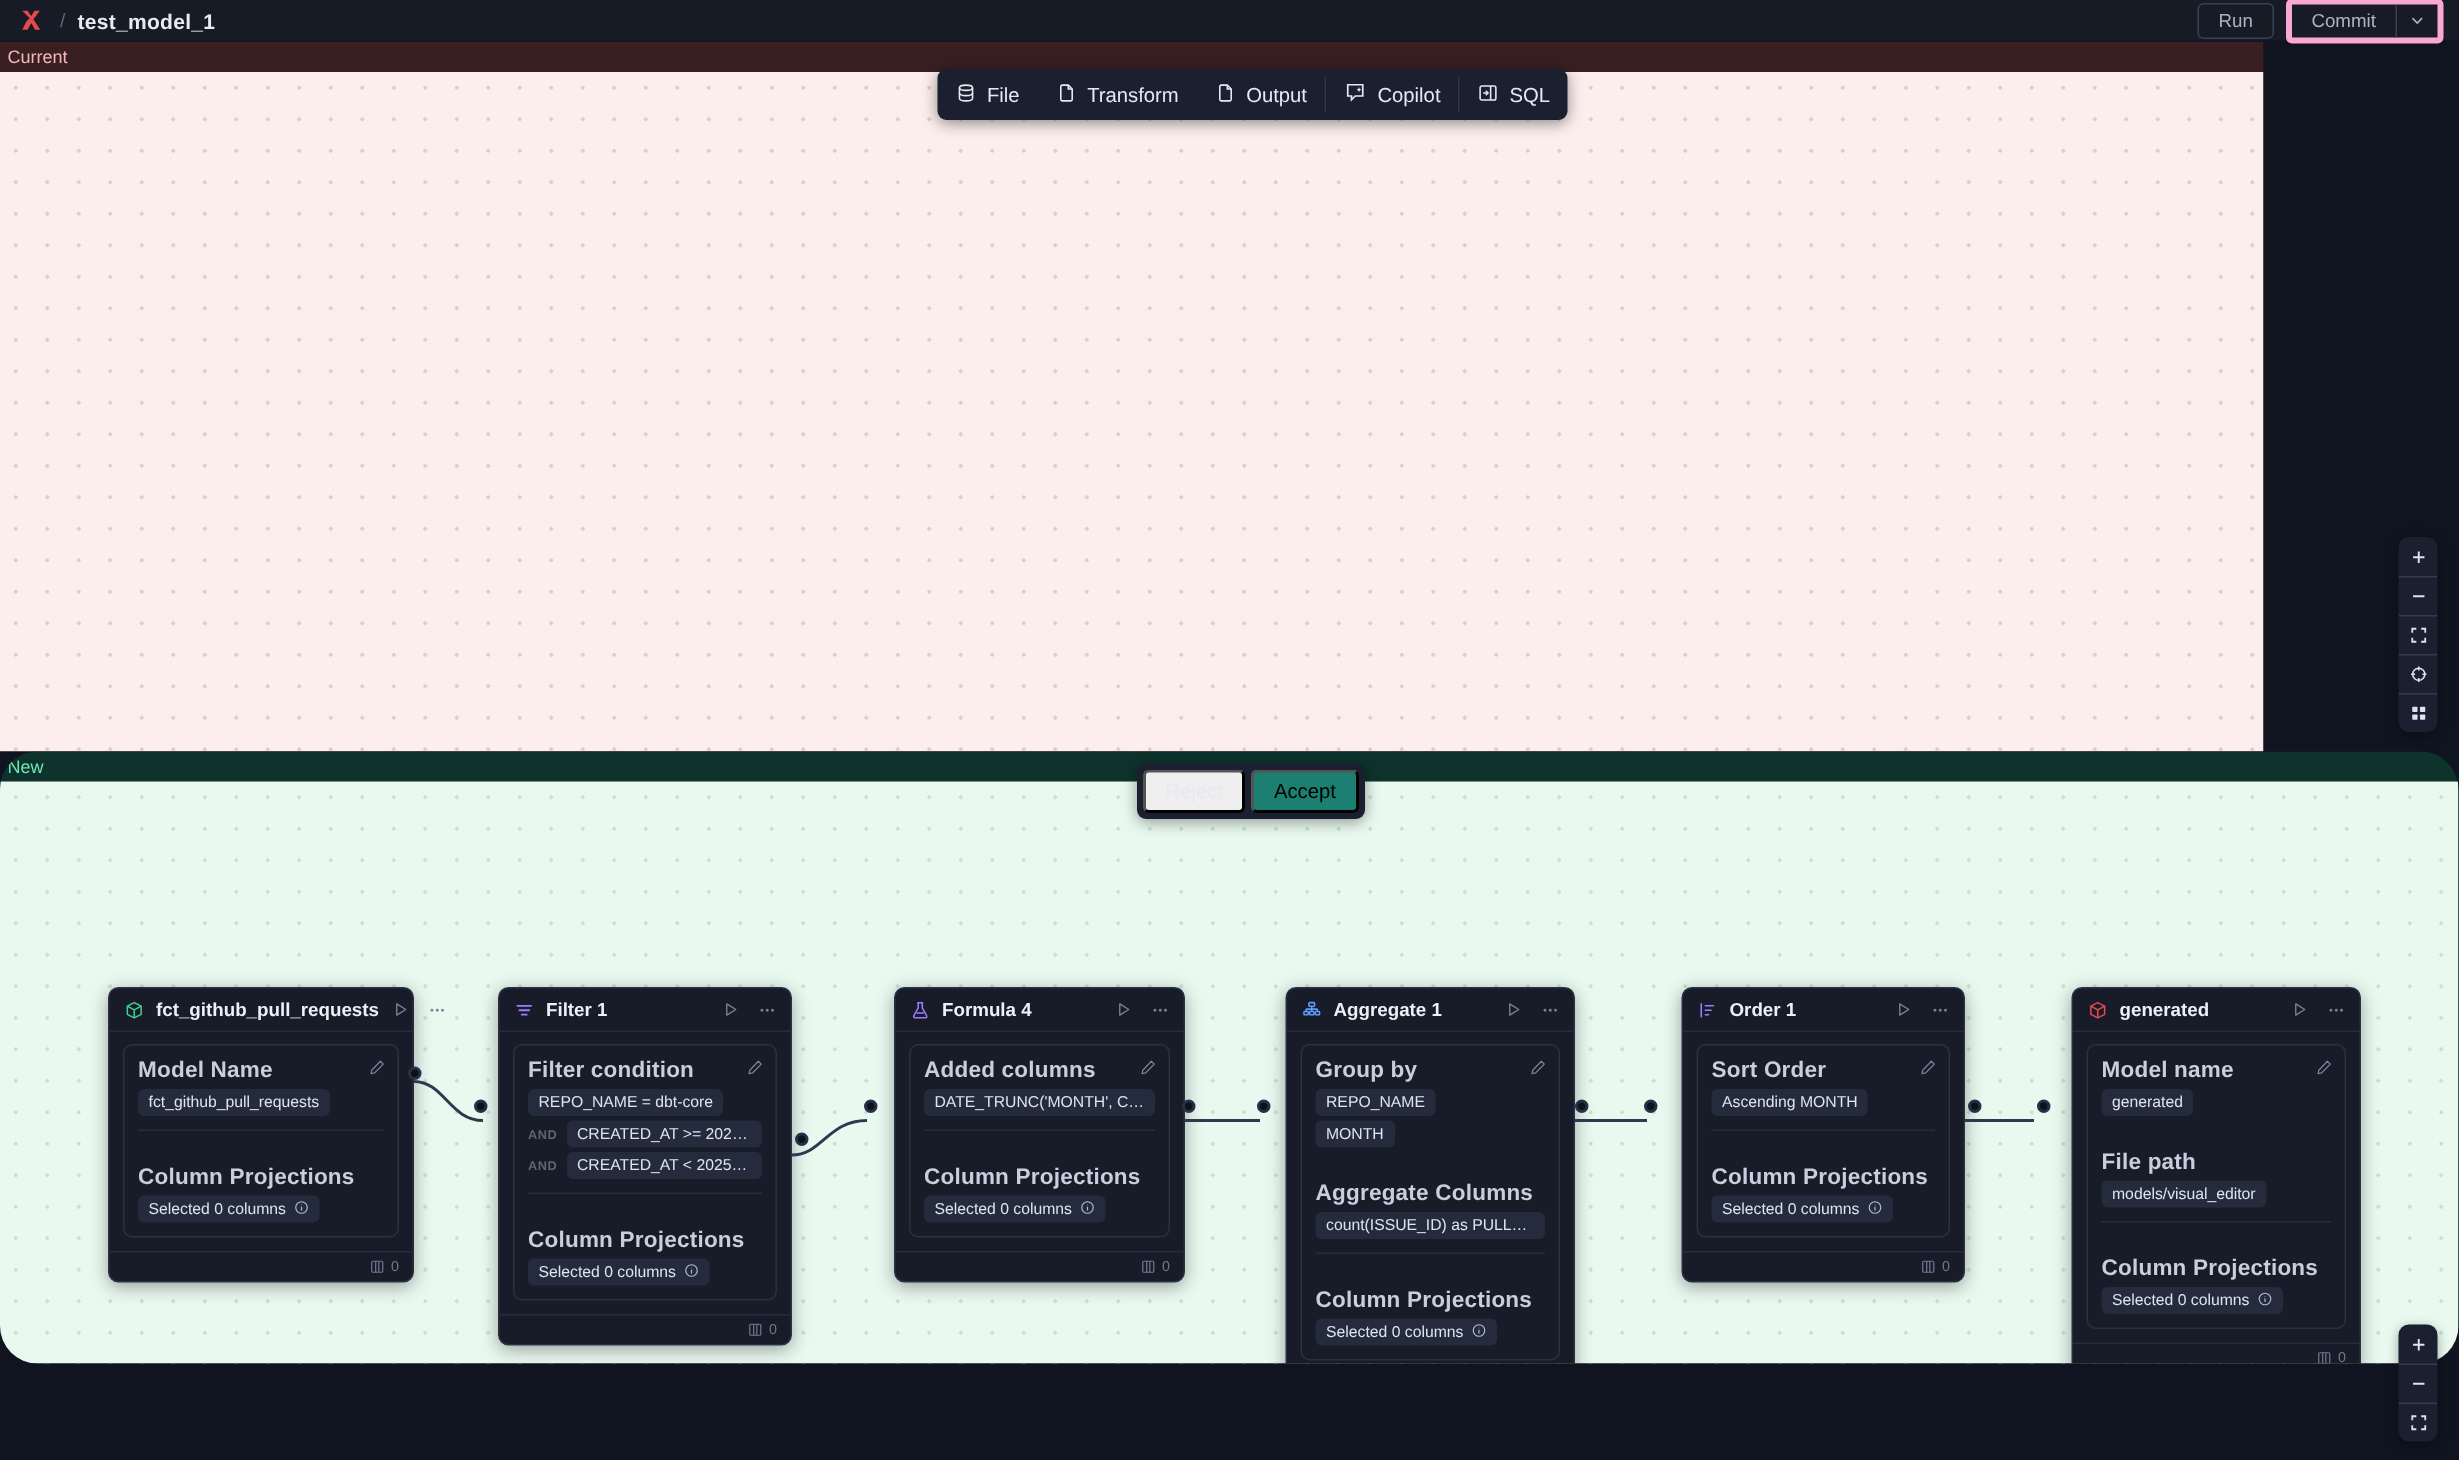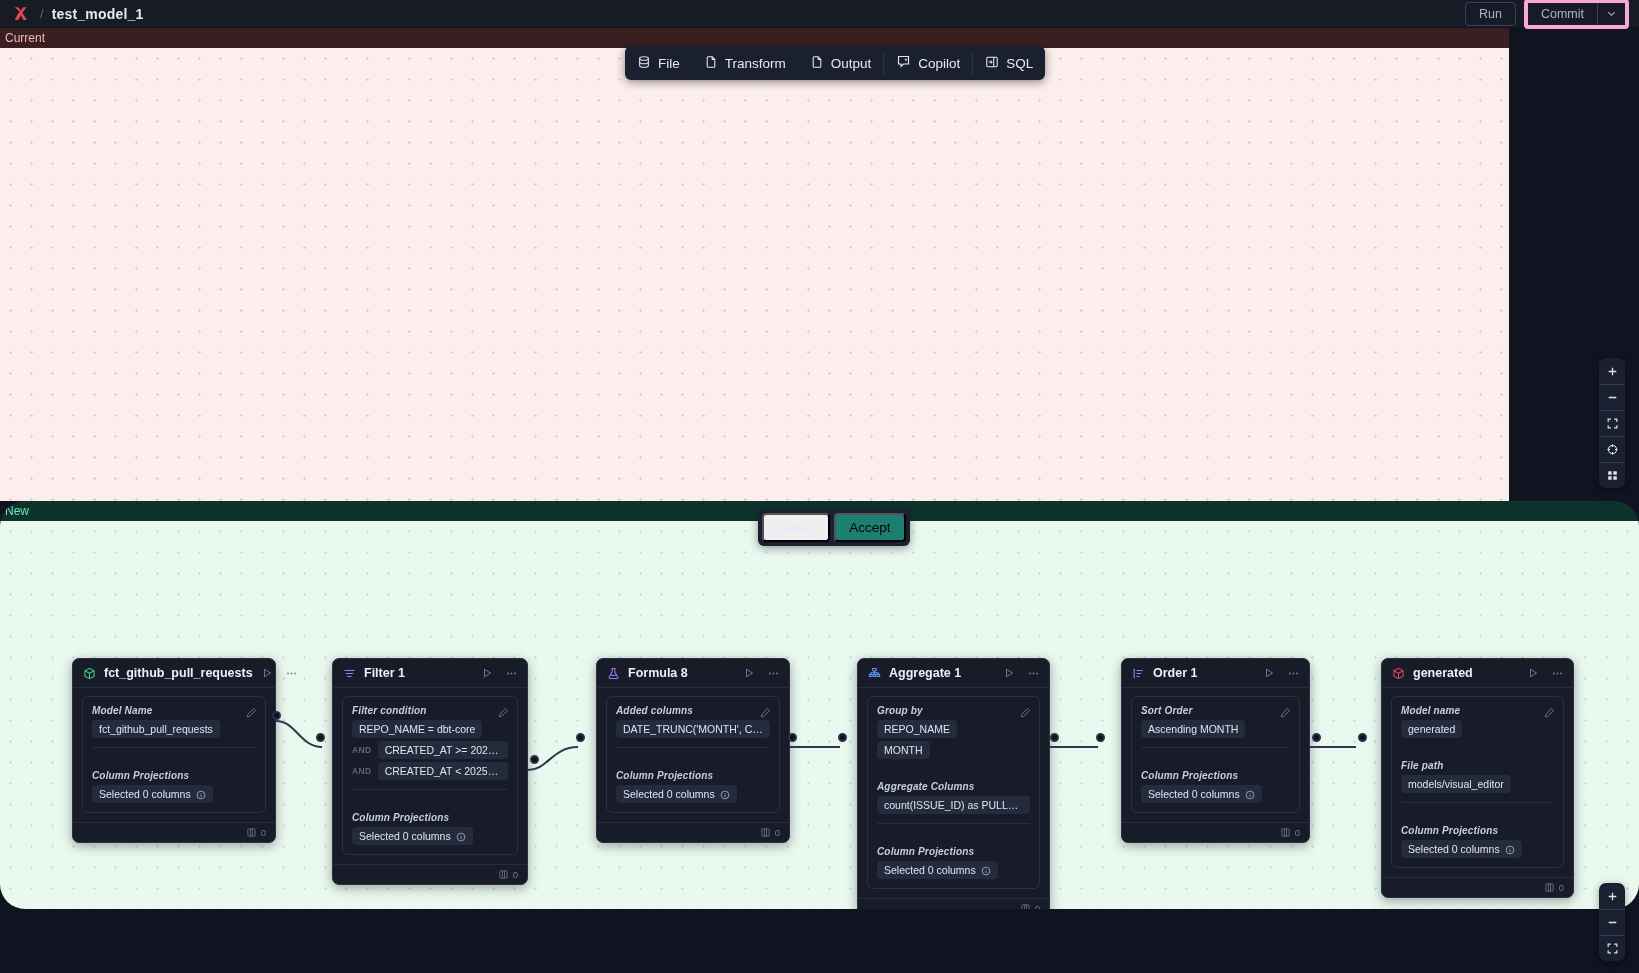--- a/index.html
+++ b/index.html
@@ -56,32 +56,32 @@
   .zstack-bottom{top:883px;left:1599px;}
 
   
   .node{position:absolute;background:#171c28;border:1px solid #2a3145;border-radius:7px;
     box-shadow:0 3px 12px rgba(0,0,0,.35);}
   .node-head{display:flex;align-items:center;gap:8px;padding:7px 9px 7px 10px;
     border-bottom:1px solid #262d40;}
   .node-title{color:#eceff6;font-size:12.5px;font-weight:bold;flex:1;white-space:nowrap;}
   .node-body{padding:8px 9px 9px 9px;}
   .panel{border:1px solid #2a3145;border-radius:6px;padding:8px 9px 9px 9px;position:relative;}
-  .fld-label{color:#c8cedd;font-size:10px;font-weight:bold;margin-bottom:4px;letter-spacing:.15px;font-style:italic;}
+  .fld-label{color:#c8cedd;font-size:15px;font-weight:bold;margin-bottom:4px;letter-spacing:.15px;}
   .fld-label.mt{margin-top:22px;}
   .pill{display:inline-block;background:#242b3c;color:#dfe4ef;font-size:10.5px;
     padding:3px 7px;border-radius:4px;max-width:100%;overflow:hidden;white-space:nowrap;
     text-overflow:ellipsis;vertical-align:middle;}
   .pill-row{display:flex;align-items:center;gap:6px;margin-top:3px;}
   .conj{color:#5d6578;font-size:8.5px;font-weight:bold;letter-spacing:.4px;}
   .divider{height:1px;background:#262d40;margin:9px 0 0 0;}
   .edit-ico{position:absolute;top:7px;right:8px;}
   .node-foot{border-top:1px solid #262d40;display:flex;align-items:center;justify-content:flex-end;
     gap:4px;padding:4px 9px;color:#6f7891;font-size:9.5px;}
-  .sel-pill{display:inline-flex;align-items:flex-end;gap:5px;background:#242b3c;color:#dfe4ef;
+  .sel-pill{display:inline-flex;align-items:flex-start;gap:5px;background:#242b3c;color:#dfe4ef;
     font-size:10.5px;padding:3px 7px;border-radius:4px;}
 
   
   .port{position:absolute;width:9px;height:9px;border-radius:50%;background:#0d1119;
     border:2px solid #283049;z-index:6;}
   svg.edges{position:absolute;inset:0;width:100%;height:100%;z-index:3;pointer-events:none;}
 </style>
 </head>
 <body>
 
@@ -255,21 +255,21 @@
           <div class="node-head">
             <span style="display:flex">
               <svg width="13" height="13" viewBox="0 0 24 24">
                 <g fill="none" stroke="#9d7bff" stroke-width="1.9" stroke-linejoin="round">
         <path d="M9.5 2.8v6.4L4.2 18.6A1.7 1.7 0 0 0 5.7 21.2h12.6a1.7 1.7 0 0 0 1.5-2.6L14.5 9.2V2.8"></path>
         <path d="M8.4 2.8h7.2"></path>
                   <path d="M7.6 15.4h8.8"></path>
                 </g>
               </svg>
             </span>
-            <span class="node-title">Formula 8</span>
+            <span class="node-title">Formula 4</span>
             <span style="display:flex;margin-right:4px">
               <svg width="12" height="12" viewBox="0 0 24 24" fill="none" stroke="#7a melt" stroke-width="1.8">
                 <path d="M7 4.5 19 12 7 19.5z" stroke="#79829b" stroke-linejoin="round"></path>
               </svg>
             </span>
             <span style="display:flex">
               <svg width="13" height="13" viewBox="0 0 24 24" fill="#79829b">
                 <circle cx="5.5" cy="12" r="1.7"></circle>
                 <circle cx="12" cy="12" r="1.7"></circle>
                 <circle cx="18.5" cy="12" r="1.7"></circle>

